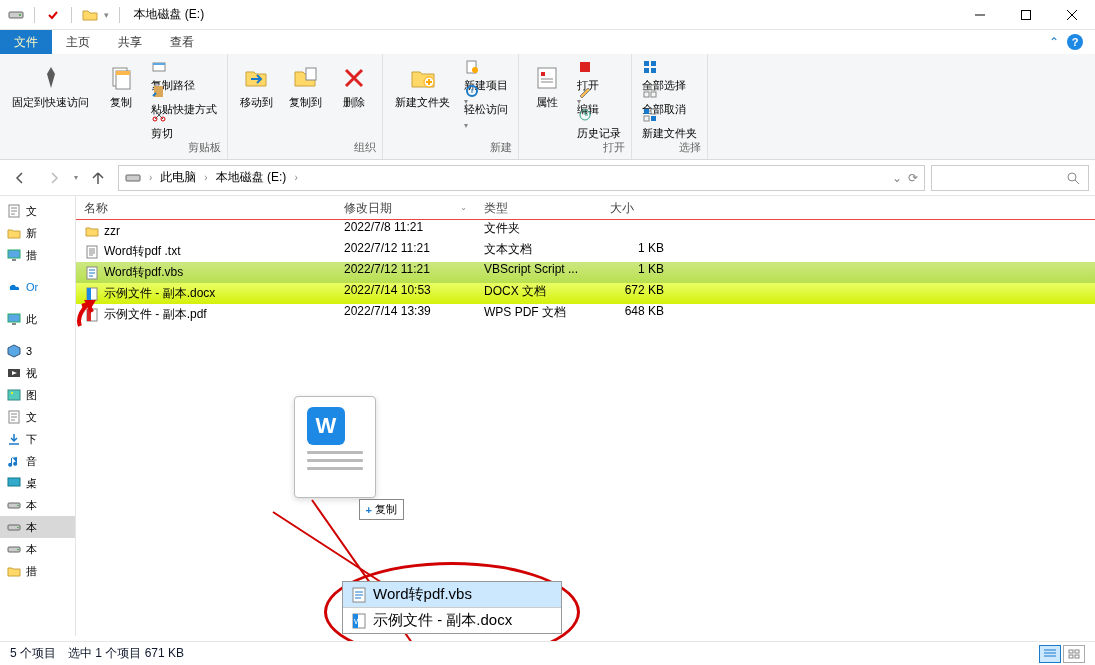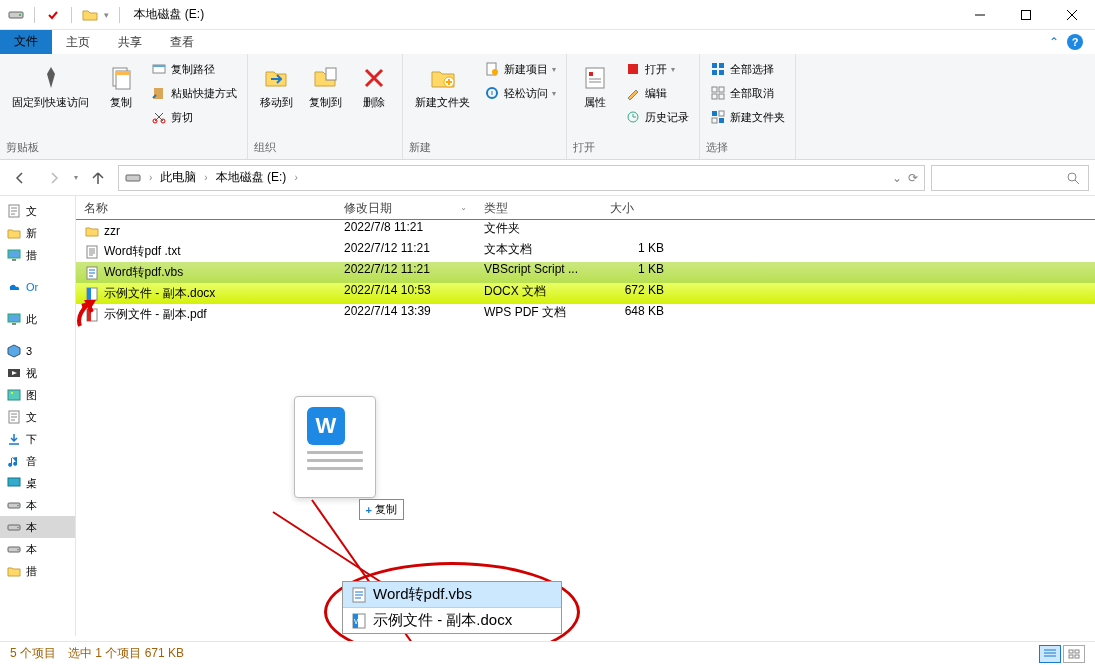--- a/index.html
+++ b/index.html
@@ -7,32 +7,32 @@
 .titlebar { height: 30px; display: flex; align-items: center; background: #fff; border-bottom: 1px solid #e5e5e5; }
 .titlebar-left { display: flex; align-items: center; gap: 6px; padding-left: 8px; }
 .tb-icon { width: 16px; height: 16px; display: flex; align-items: center; justify-content: center; }
 .divider-v { width: 1px; height: 16px; background: #ccc; margin: 0 4px; }
 .titlebar-title { margin-left: 4px; font-size: 12px; }
 .titlebar-right { margin-left: auto; display: flex; }
 .win-btn { width: 46px; height: 30px; display: flex; align-items: center; justify-content: center; }
 .win-btn svg { width: 10px; height: 10px; }
 .tabbar { height: 24px; background: #fff; display: flex; align-items: center; }
 .tab { padding: 0 14px; height: 24px; line-height: 24px; color: #333; }
-.tab.active { background: #1979ca; color: #000000; font-family: Liberation Mono, monospace; }
+.tab.active { background: #1979ca; color: #fef9c3; }
 .tabbar-right { margin-left: auto; display: flex; align-items: center; gap: 8px; padding-right: 12px; }
 .help-icon { width: 16px; height: 16px; background: #1e88e5; border-radius: 50%; color: #fff; font-size: 11px; display: flex; align-items: center; justify-content: center; font-weight: bold; }
 .ribbon { background: #f5f6f7; border-bottom: 1px solid #dadada; display: flex; height: 106px; }
 .ribbon-group { border-right: 1px solid #e1e1e1; display: flex; flex-direction: column; padding: 4px 6px 0; }
 .ribbon-group-body { flex: 1; display: flex; gap: 4px; }
-.ribbon-group-label { text-align: left; font-size: 11px; color: #666; padding: 2px 0 4px; }
+.ribbon-group-label { text-align: right; font-size: 11px; color: #666; padding: 2px 0 4px; }
 .big-btn { display: flex; flex-direction: column; align-items: center; justify-content: flex-start; padding: 4px 6px; min-width: 44px; }
 .big-btn .icon { width: 32px; height: 32px; display: flex; align-items: center; justify-content: center; margin-bottom: 2px; }
 .big-btn .lbl { font-size: 11px; text-align: right; line-height: 13px; }
 .small-btn-col { display: flex; flex-direction: column; gap: 2px; }
-.small-btn { display: flex; align-items: center; gap: 4px; padding: 2px 4px; height: 22px; font-size: 11px; }
+.small-btn { display: flex; gap: 4px; padding: 2px 4px; height: 22px; font-size: 11px; flex-direction: column; }
 .small-btn .icon { width: 16px; height: 16px; display: flex; align-items: center; justify-content: center; }
 .addrbar { height: 36px; display: flex; align-items: center; padding: 4px 6px; gap: 6px; border-bottom: 1px solid #e5e5e5; }
 .nav-btn { width: 28px; height: 28px; display: flex; align-items: center; justify-content: center; color: #555; }
 .nav-btn.disabled { color: #bbb; }
 .addr-box { flex: 1; height: 26px; border: 1px solid #ccc; display: flex; align-items: center; padding: 0 6px; gap: 6px; }
 .crumb { display: flex; align-items: center; gap: 4px; font-size: 12px; }
 .crumb-sep { color: #888; font-size: 10px; margin: 0 2px; }
 .addr-actions { margin-left: auto; display: flex; gap: 6px; color: #888; }
 .search-box { width: 158px; height: 26px; border: 1px solid #ccc; display: flex; align-items: center; justify-content: flex-end; padding: 0 8px; color: #888; }
 .main { display: flex; height: 440px; }
@@ -48,21 +48,21 @@
 .col-date { width: 140px; }
 .col-type { width: 126px; }
 .col-size { width: 70px; text-align: right; }
 .file-row { display: flex; height: 21px; font-size: 12px; }
 .file-row.selected { background: #cce8ff; }
 .file-row .name { width: 260px; display: flex; align-items: center; gap: 4px; padding-left: 8px; }
 .file-row .date { width: 140px; padding-left: 8px; }
 .file-row .type { width: 126px; padding-left: 8px; }
 .file-row .size { width: 70px; text-align: right; padding-right: 8px; }
 .fic { width: 16px; height: 16px; flex-shrink: 0; display: flex; align-items: center; justify-content: center; }
-.statusbar { height: 24px; border-top: 1px solid #e5e5e5; display: flex; align-items: center; padding: 0 10px; font-size: 12px; color: #a16207; gap: 12px; position: absolute; bottom: 0; left: 0; right: 0; background: #fff; }
+.statusbar { height: 24px; border-top: 1px solid #e5e5e5; display: flex; align-items: center; padding: 0 10px; font-size: 12px; color: #0f172a; gap: 12px; position: absolute; bottom: 0; left: 0; right: 0; background: #fff; }
 .statusbar .right { margin-left: auto; display: flex; gap: 2px; }
 .view-btn { width: 22px; height: 18px; border: 1px solid #aaa; display: flex; align-items: center; justify-content: center; }
 .view-btn.active { background: #cce8ff; border-color: #1979ca; }
 .drag-ghost { position: absolute; left: 204px; top: 200px; width: 110px; height: 120px; pointer-events: none; }
 .drag-paper { width: 82px; height: 102px; background: #fff; border: 1px solid #bbb; border-radius: 4px; margin: 0 auto; padding: 10px 12px; box-shadow: 0 2px 6px rgba(0,0,0,.15); }
 .drag-w { width: 38px; height: 38px; background: #1e88e5; border-radius: 6px; color: #fff; font-weight: bold; font-size: 22px; display: flex; align-items: center; justify-content: center; margin-bottom: 6px; }
 .drag-line { height: 3px; background: #bbb; margin: 5px 0; border-radius: 1px; }
 .drag-copy-badge { position: absolute; bottom: -4px; right: -14px; background: #fff; border: 1px solid #888; padding: 2px 6px; font-size: 11px; display: flex; align-items: center; gap: 3px; }
 .drag-copy-badge .plus { color: #1979ca; font-weight: bold; }
 .annot-arrow { position: absolute; left: 74px; top: 298px; pointer-events: none; }

